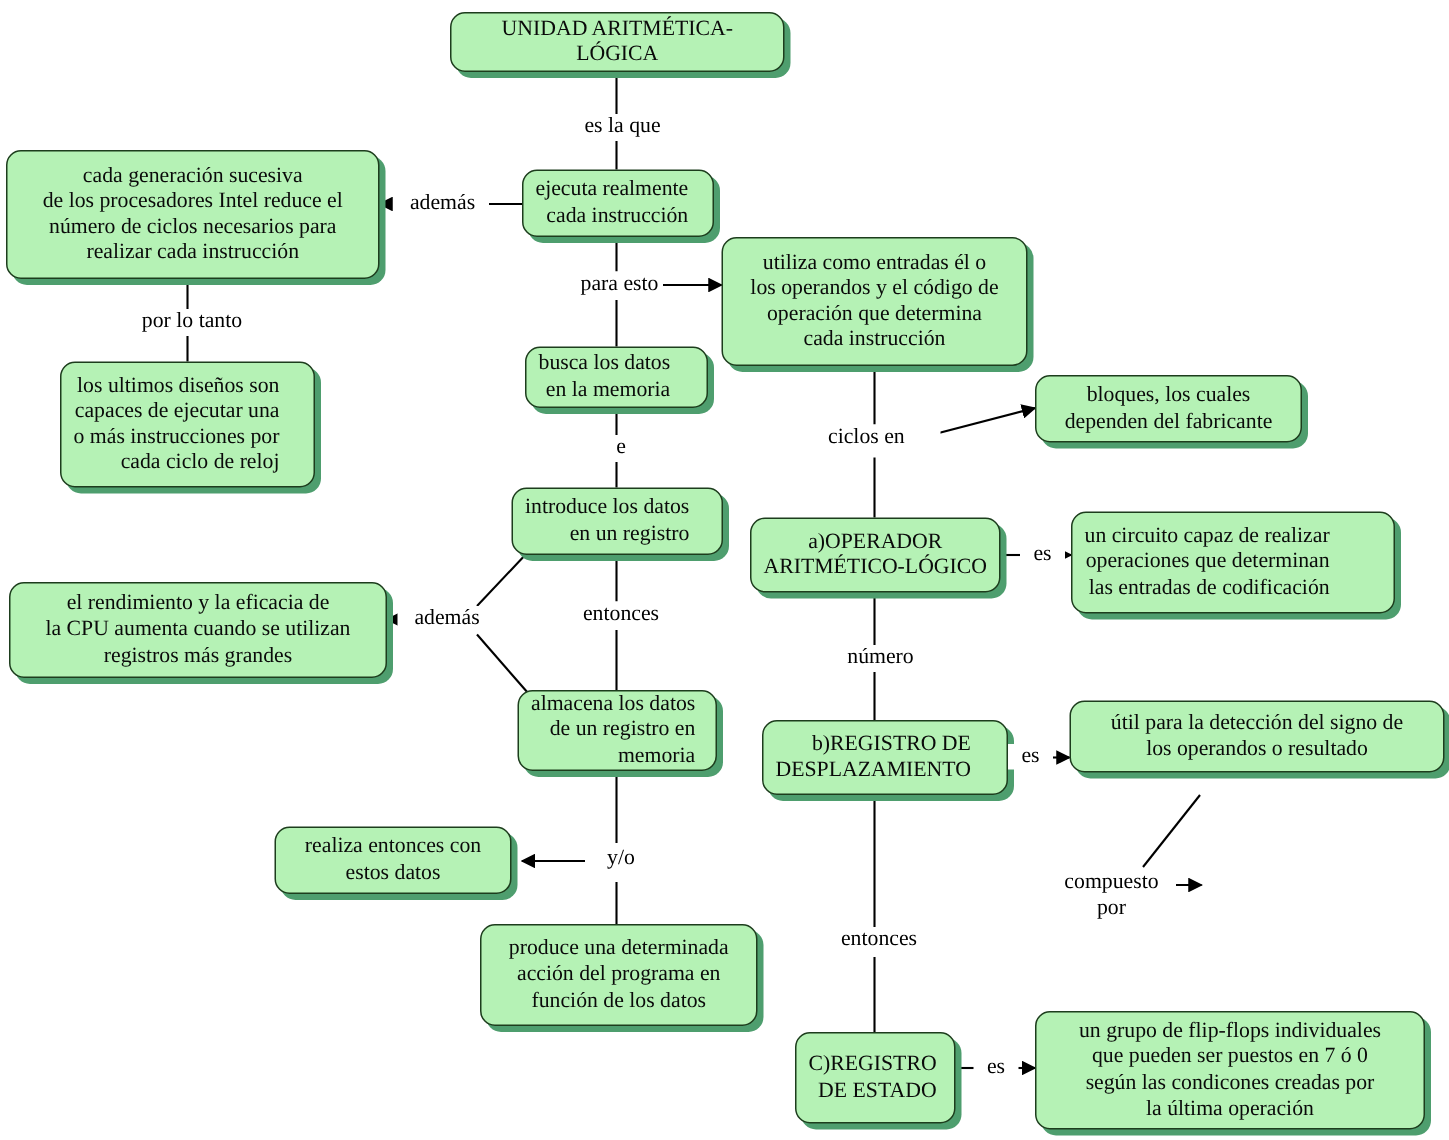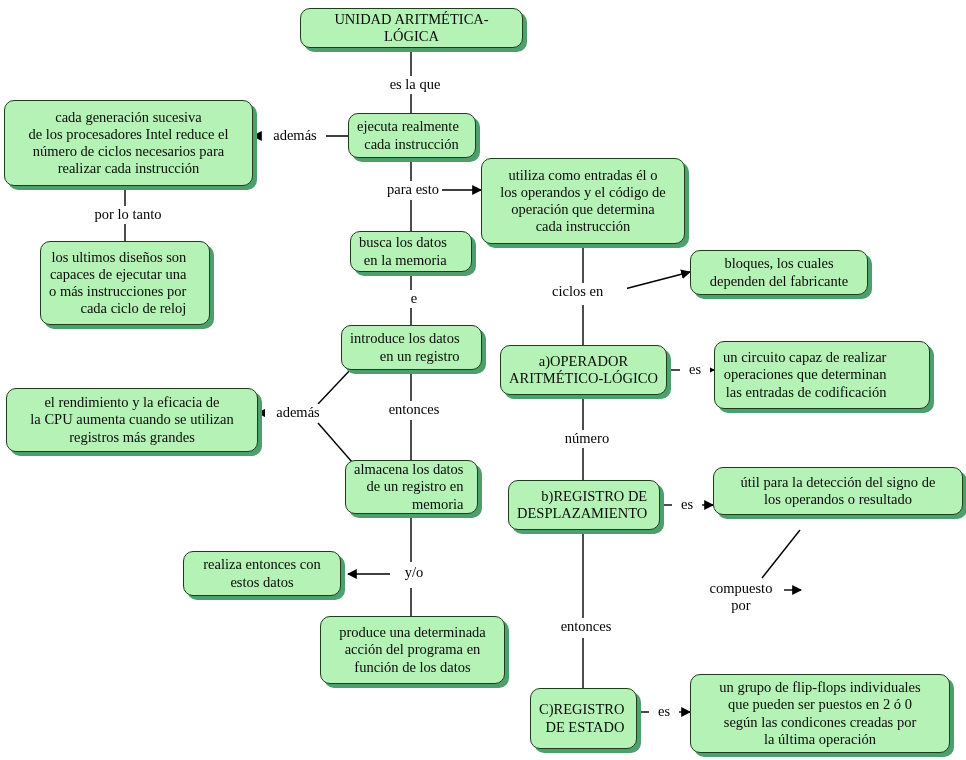--- a/index.html
+++ b/index.html
@@ -162,39 +162,39 @@
 las entradas de codificación</div>
 
   <div class="node" style="left:6px; top:388px; width:252px; height:64px;">el rendimiento y la eficacia de
 la CPU aumenta cuando se utilizan
 registros más grandes</div>
 
   <div class="node left-align" style="left:345px; top:460px; width:133px; height:54px;">almacena los datos
 de un registro en
 memoria</div>
 
-  <div class="node left-align" style="left:508px; top:480px; width:152px; height:50px;">b)REGISTRO DE
+  <div class="node left-align" style="left:508px; top:480px; width:164px; height:50px;">b)REGISTRO DE
 DESPLAZAMIENTO</div>
 
   <div class="node" style="left:713px; top:467px; width:250px; height:48px;">útil para la detección del signo de
 los operandos o resultado</div>
 
   <div class="node" style="left:183px; top:551px; width:158px; height:45px;">realiza entonces con
 estos datos</div>
 
 
   <div class="node" style="left:320px; top:616px; width:185px; height:68px;">produce una determinada
 acción del programa en
 función de los datos</div>
 
   <div class="node left-align" style="left:530px; top:688px; width:107px; height:61px;">C)REGISTRO
 DE ESTADO</div>
 
   <div class="node" style="left:690px; top:674px; width:260px; height:79px;">un grupo de flip-flops individuales
-que pueden ser puestos en 2 ó 0
+que pueden ser puestos en 7 ó 0
 según las condicones creadas por
 la última operación</div>
 
   <div class="linklabel" style="left:372px; top:76px; width:80px;">es la que</div>
 
   <div class="linklabel" style="left:264px; top:127px; width:56px;">además</div>
 
   <div class="linklabel" style="left:79px; top:206px; width:92px;">por lo tanto</div>
 
   <div class="linklabel" style="left:366px; top:181px; width:70px; text-align:right;">para esto</div>

